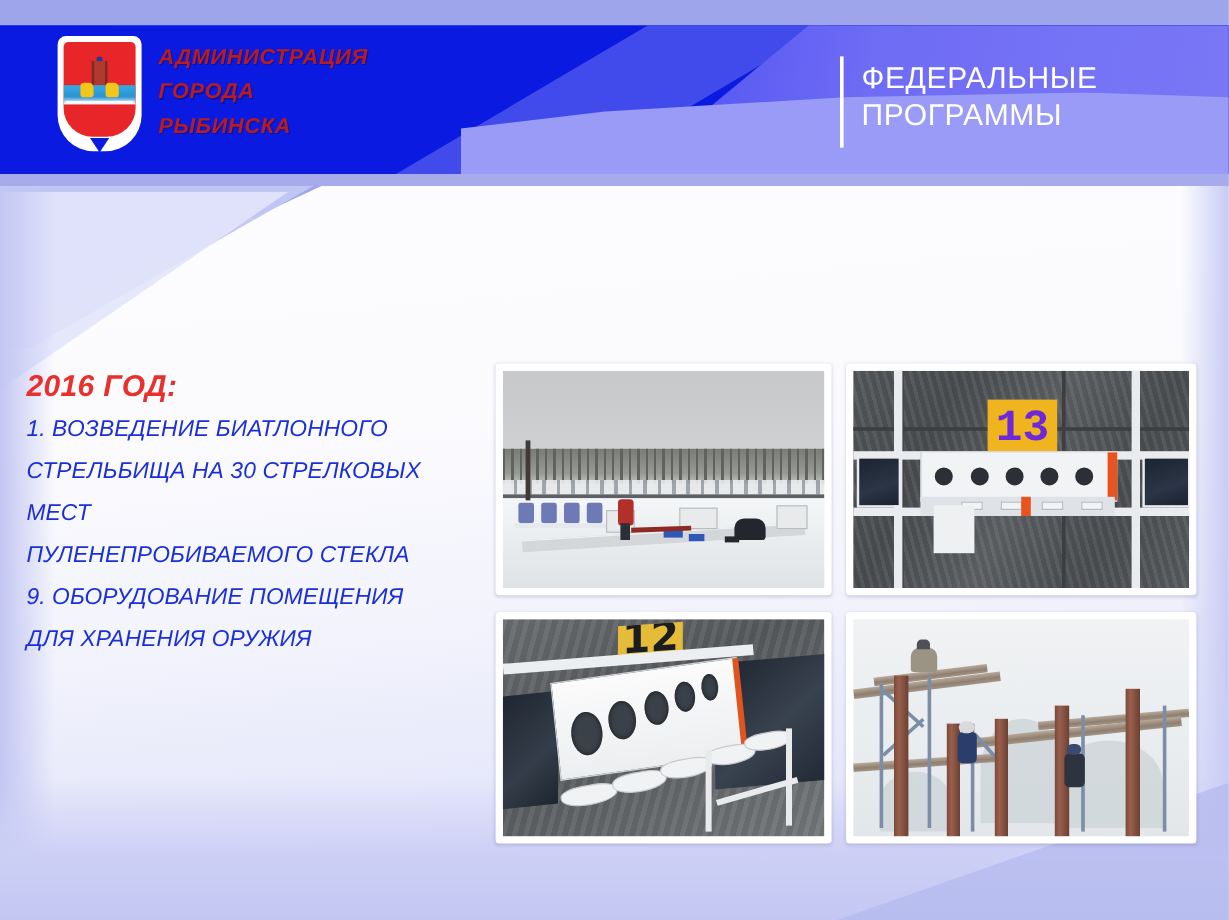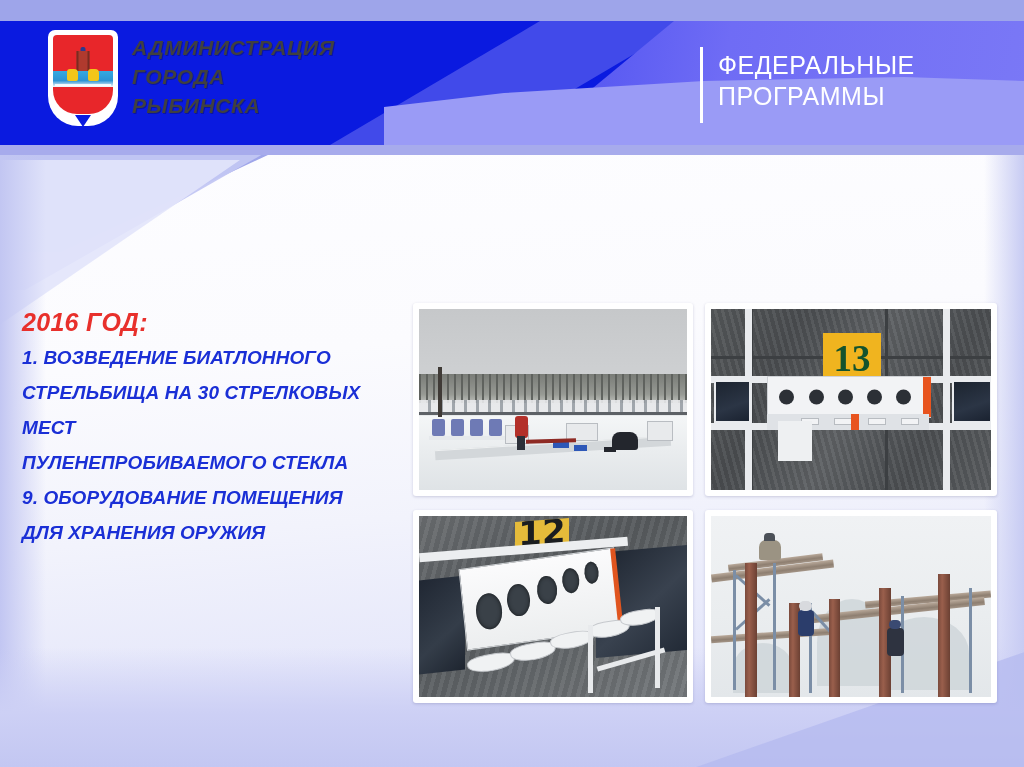--- a/index.html
+++ b/index.html
@@ -118,22 +118,22 @@
     width:5px;height:7px;background:#2b3a8f;border-radius:2px;
   }
   .emblem .notch{
     position:absolute;left:50%;transform:translateX(-50%);bottom:-1px;
     width:16px;height:12px;background:#0a1ae0;
     clip-path:polygon(0 0,100% 0,50% 100%);
   }
 
   .admin-title{
     position:absolute;left:132px;top:33px;
-    color:#404040;font-weight:bold;font-style:italic;
-    font-size:21px;line-height:29px;letter-spacing:.6px;
+    color:#b91c1c;font-weight:bold;font-style:italic;
+    font-size:18px;line-height:29px;letter-spacing:.6px;
     text-shadow:1px 1px 0 rgba(0,0,0,.25);
     white-space:pre-line;
   }
 
   .fed-divider{
     position:absolute;left:700px;top:47px;width:3px;height:76px;
     background:#ffffff;
   }
   .fed-title{
     position:absolute;left:718px;top:50px;
@@ -150,21 +150,21 @@
   }
 
   
   .year-label{
     position:absolute;left:22px;top:308px;
     color:#e8302c;font-weight:bold;font-style:italic;font-size:25px;
     letter-spacing:.3px;
   }
   .items{
     position:absolute;left:22px;top:340px;width:390px;
-    color:#1a2fd6;font-weight:bold;font-style:italic;
+    color:#1a2fd6;font-weight:normal;font-style:italic;
     font-size:19px;line-height:35px;letter-spacing:.1px;
   }
   .items .item{margin:0;padding:0;}
 
   
   .photo-grid{position:absolute;left:413px;top:303px;width:584px;height:400px;}
   .photo{
     position:absolute;background:#ffffff;padding:6px;
     border-radius:3px;box-shadow:0 1px 3px rgba(60,60,120,.22);
     box-sizing:border-box;
@@ -215,21 +215,21 @@
   .wall-seam{position:absolute;background:#3c3f42;}
   .wv1{left:14%;top:0;width:3px;height:100%;}
   .wv2{left:62%;top:0;width:3px;height:100%;}
   .wh1{left:0;top:26%;width:100%;height:3px;}
   .frame-h{position:absolute;left:0;width:100%;height:7px;background:#e9ebee;}
   .fh1{top:37%;} .fh2{top:63%;}
   .frame-v{position:absolute;top:0;width:7px;height:100%;background:#e9ebee;}
   .fv1{left:12%;} .fv2{left:83%;}
   .num-sign{position:absolute;left:40%;top:13%;width:58px;height:52px;background:#f0b41f;
     display:flex;align-items:center;justify-content:center;}
-  .num-sign span{color:#14532d;font-weight:bold;font-size:37px;line-height:37px;font-family:Liberation Serif, serif;}
+  .num-sign span{color:#6d28d9;font-weight:bold;font-size:37px;line-height:37px;font-family:Liberation Mono, monospace;}
   .board{position:absolute;left:20%;top:37%;width:58%;height:22%;background:#f2f3f5;border:1px solid #cfd2d6;}
   .board .dot{position:absolute;top:50%;transform:translateY(-50%);width:15px;height:15px;border-radius:50%;background:#2c3036;}
   .board .d1{left:7%;} .board .d2{left:25%;} .board .d3{left:43%;}
   .board .d4{left:61%;} .board .d5{left:79%;}
   .board .redstrip{position:absolute;right:-1px;top:0;width:8px;height:100%;background:#e8541f;}
   .blue-panel{position:absolute;background:linear-gradient(160deg,#1c2430 0%,#2b3545 60%,#1a2230 100%);border:2px solid #e9ebee;}
   .bp-l{left:1%;top:39%;width:12%;height:22%;}
   .bp-r{left:86%;top:39%;width:13%;height:22%;}
   .lower-rail{position:absolute;left:20%;top:58%;width:58%;height:9%;background:#dfe2e6;}
   .lever{position:absolute;top:60%;width:16px;height:5px;background:#f2f3f5;border:1px solid #b8bcc1;}

